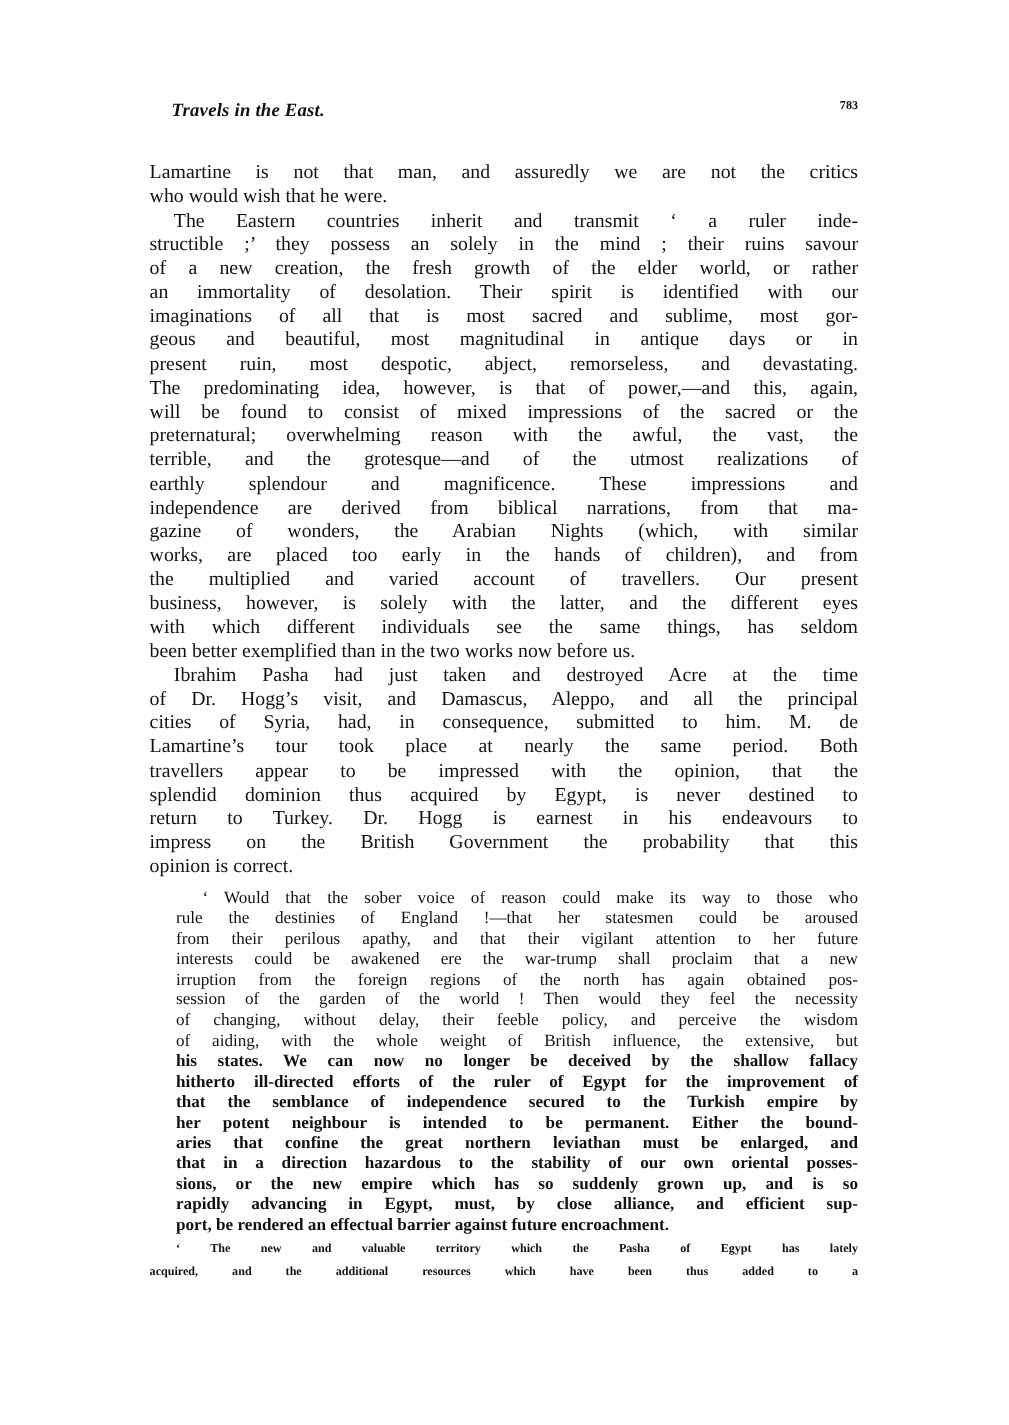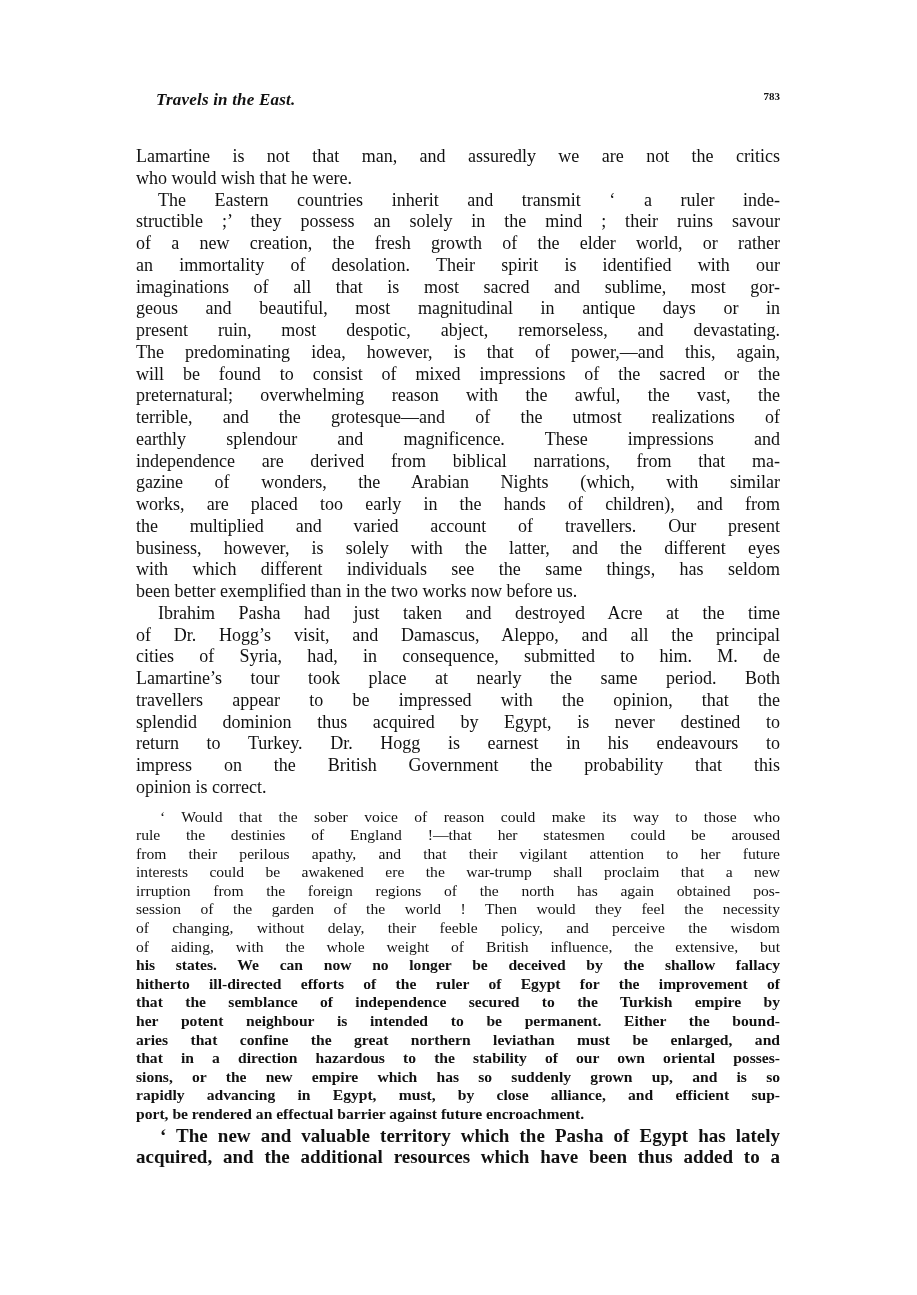--- a/index.html
+++ b/index.html
@@ -62,29 +62,30 @@
     .line.indent {
       padding-left: 22px;
     }
     .quote {
       font-size: 15.6px;
       line-height: 18.6px;
       margin-top: 9px;
     }
     .quote .line {
       height: 18.6px;
+      margin-left: 24px;
     }
     .quote .line.indent {
       padding-left: 24px;
     }
     .quote .semi-bold {
       font-weight: bold;
     }
     .quote2 {
-      font-size: 19px;
+      font-size: 11px;
       line-height: 21px;
       margin-top: 1px;
       font-weight: bold;
     }
     .quote2 .line {
       height: 21px;
     }
     .quote2 .line.indent {
       padding-left: 24px;
     }

